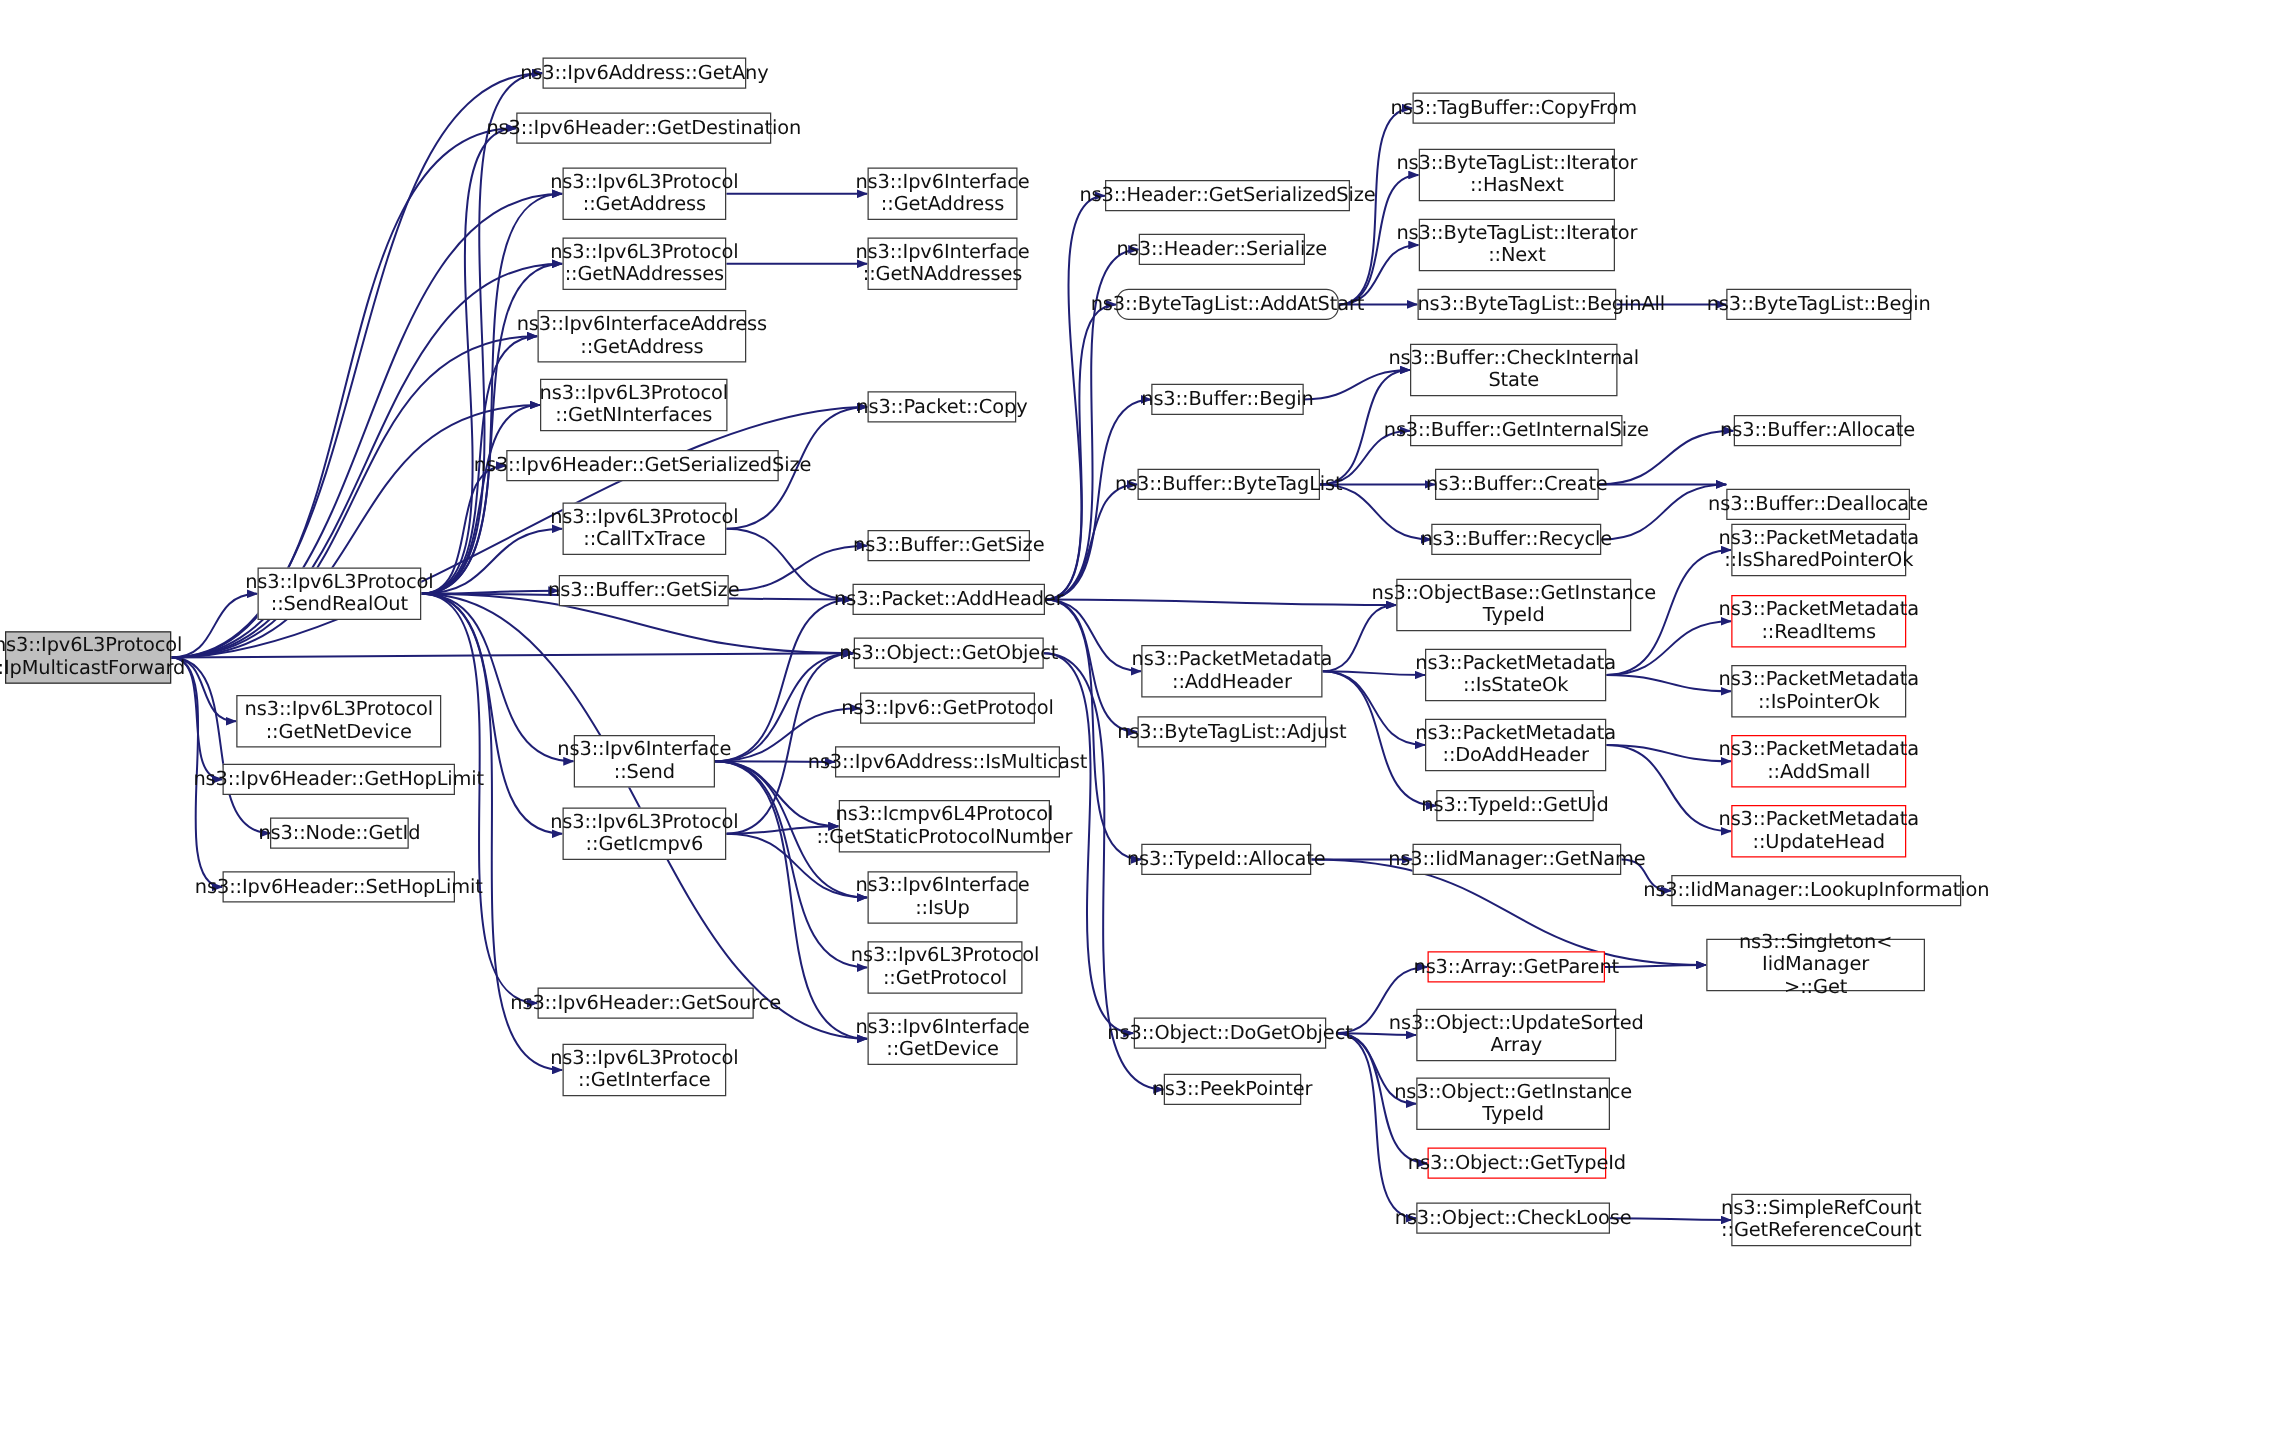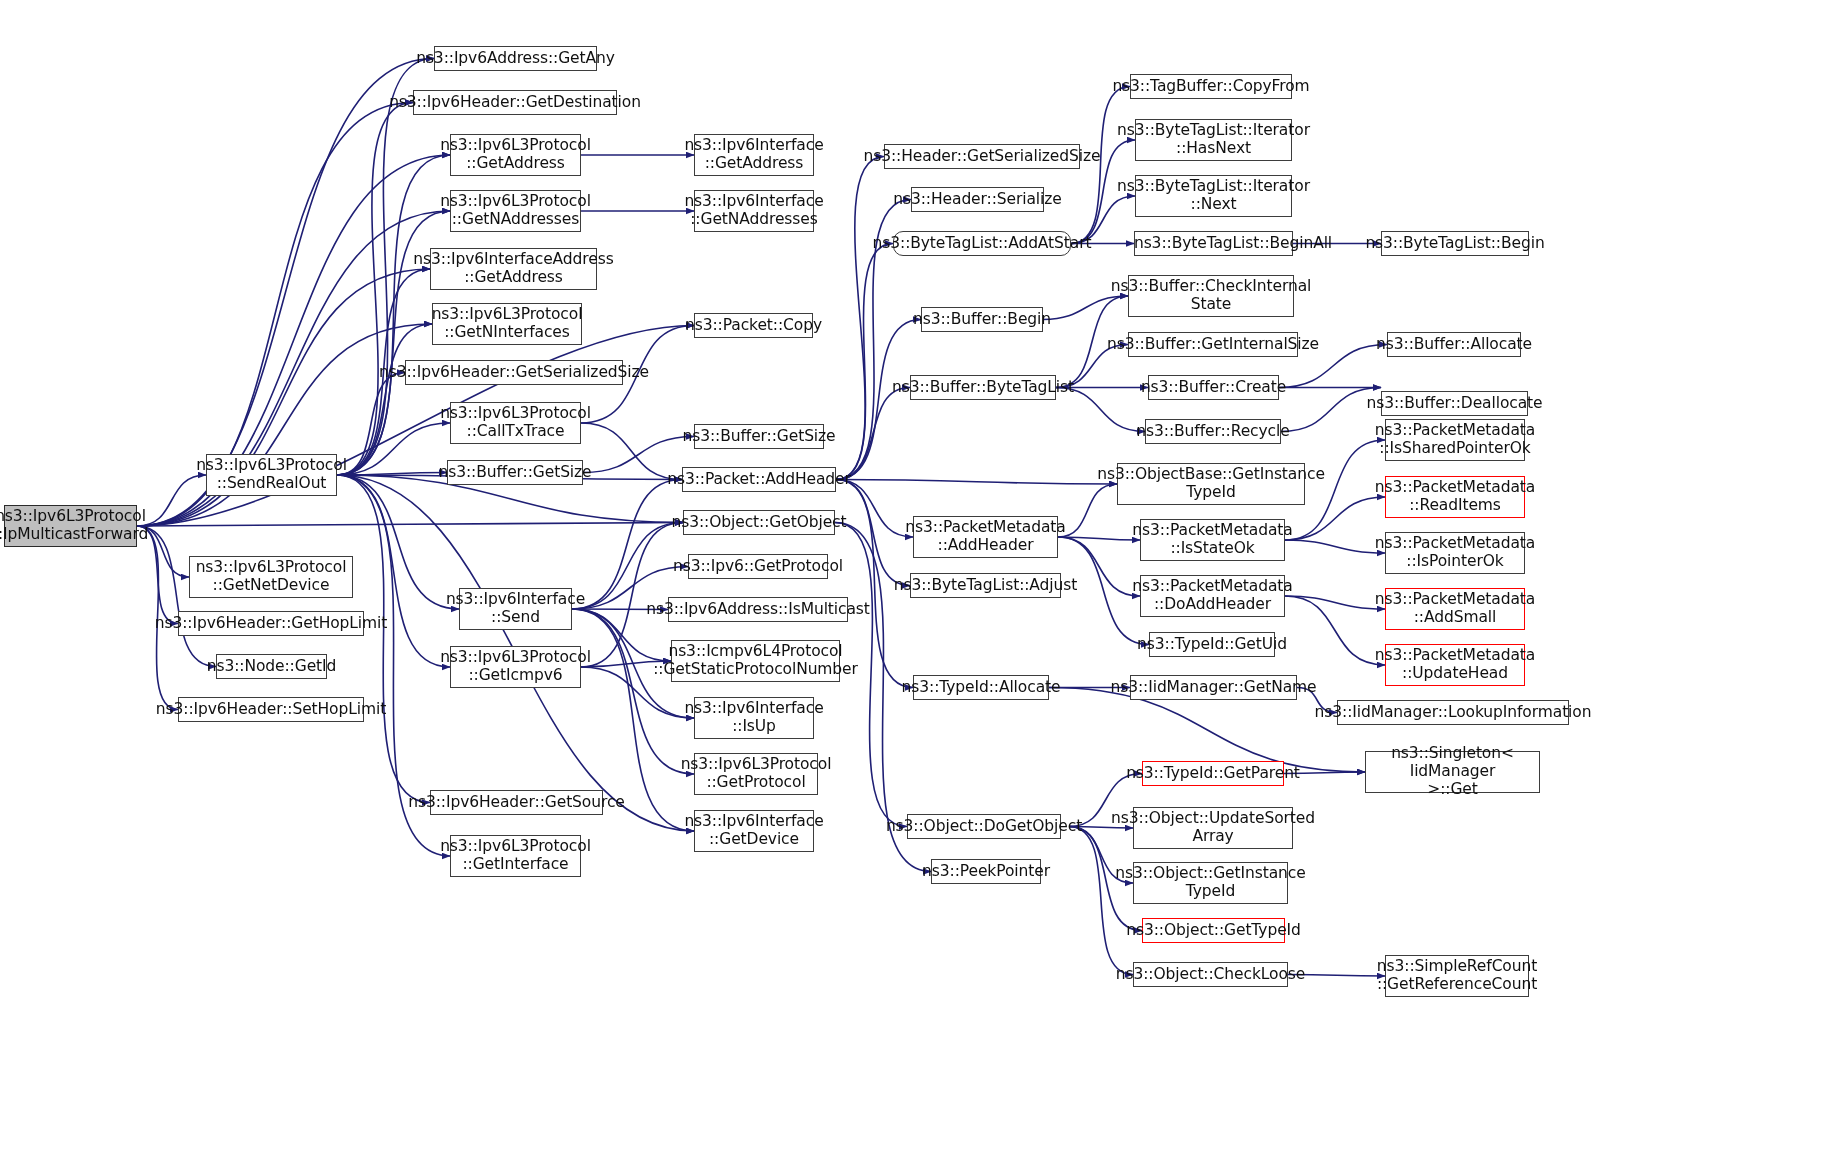--- a/index.html
+++ b/index.html
@@ -221,21 +221,21 @@
       <div class="node" style="left: 1148px; top: 375px; width: 131px; height: 25px;">ns3::Buffer::Create</div>
       <div class="node" style="left: 1145px; top: 419px; width: 136px; height: 25px;">ns3::Buffer::Recycle</div>
       <div class="node" style="left: 1117px; top: 463px; width: 188px; height: 42px;">ns3::ObjectBase::GetInstance
 TypeId</div>
       <div class="node" style="left: 1140px; top: 519px; width: 145px; height: 42px;">ns3::PacketMetadata
 ::IsStateOk</div>
       <div class="node" style="left: 1140px; top: 575px; width: 145px; height: 42px;">ns3::PacketMetadata
 ::DoAddHeader</div>
       <div class="node" style="left: 1149px; top: 632px; width: 126px; height: 25px;">ns3::TypeId::GetUid</div>
       <div class="node" style="left: 1130px; top: 675px; width: 167px; height: 25px;">ns3::IidManager::GetName</div>
-      <div class="node redborder" style="left: 1142px; top: 761px; width: 142px; height: 25px;">ns3::TypeId::GetParent</div>
+      <div class="node redborder" style="left: 1142px; top: 761px; width: 142px; height: 25px;">ns3::Array::GetParent</div>
       <div class="node" style="left: 1133px; top: 807px; width: 160px; height: 42px;">ns3::Object::UpdateSorted
 Array</div>
       <div class="node" style="left: 1133px; top: 862px; width: 155px; height: 42px;">ns3::Object::GetInstance
 TypeId</div>
       <div class="node redborder" style="left: 1142px; top: 918px; width: 143px; height: 25px;">ns3::Object::GetTypeId</div>
       <div class="node" style="left: 1133px; top: 962px; width: 155px; height: 25px;">ns3::Object::CheckLoose</div>
       <div class="node" style="left: 1381px; top: 231px; width: 148px; height: 25px;">ns3::ByteTagList::Begin</div>
       <div class="node" style="left: 1387px; top: 332px; width: 134px; height: 25px;">ns3::Buffer::Allocate</div>
       <div class="node" style="left: 1381px; top: 391px; width: 147px; height: 25px;">ns3::Buffer::Deallocate</div>
       <div class="node" style="left: 1385px; top: 419px; width: 140px; height: 42px;">ns3::PacketMetadata

